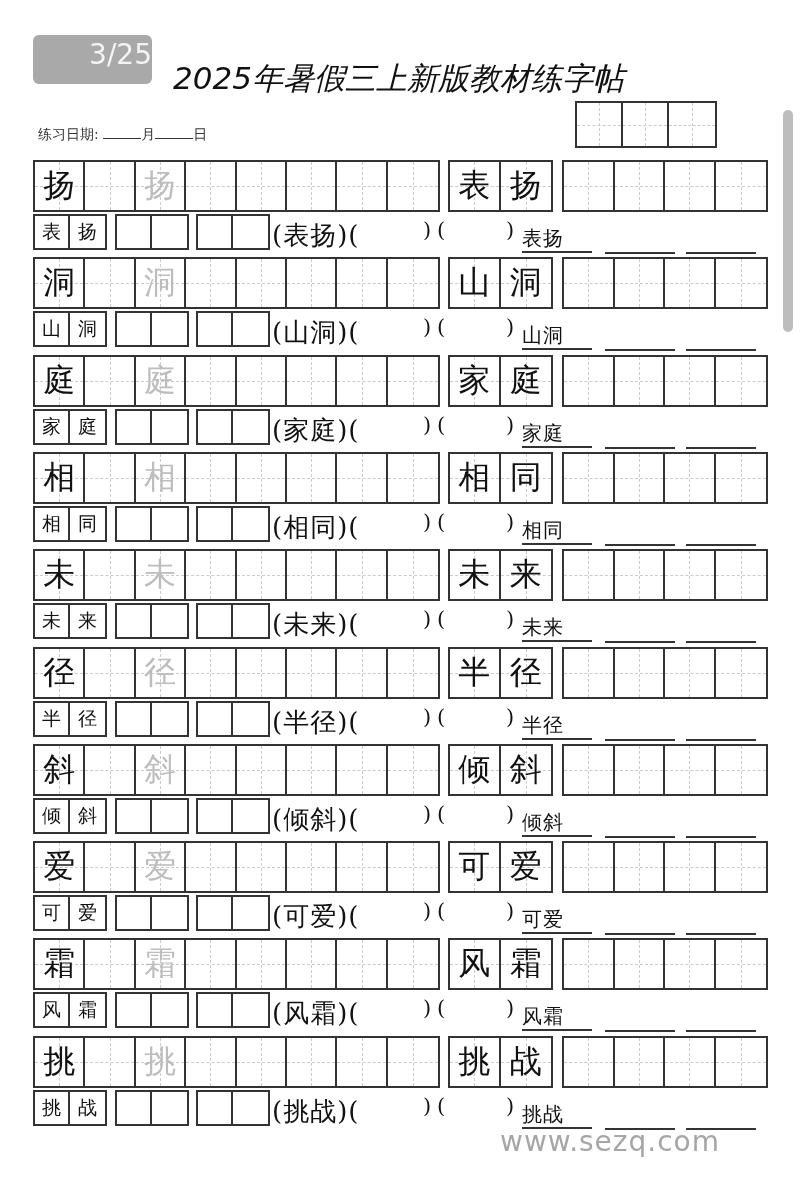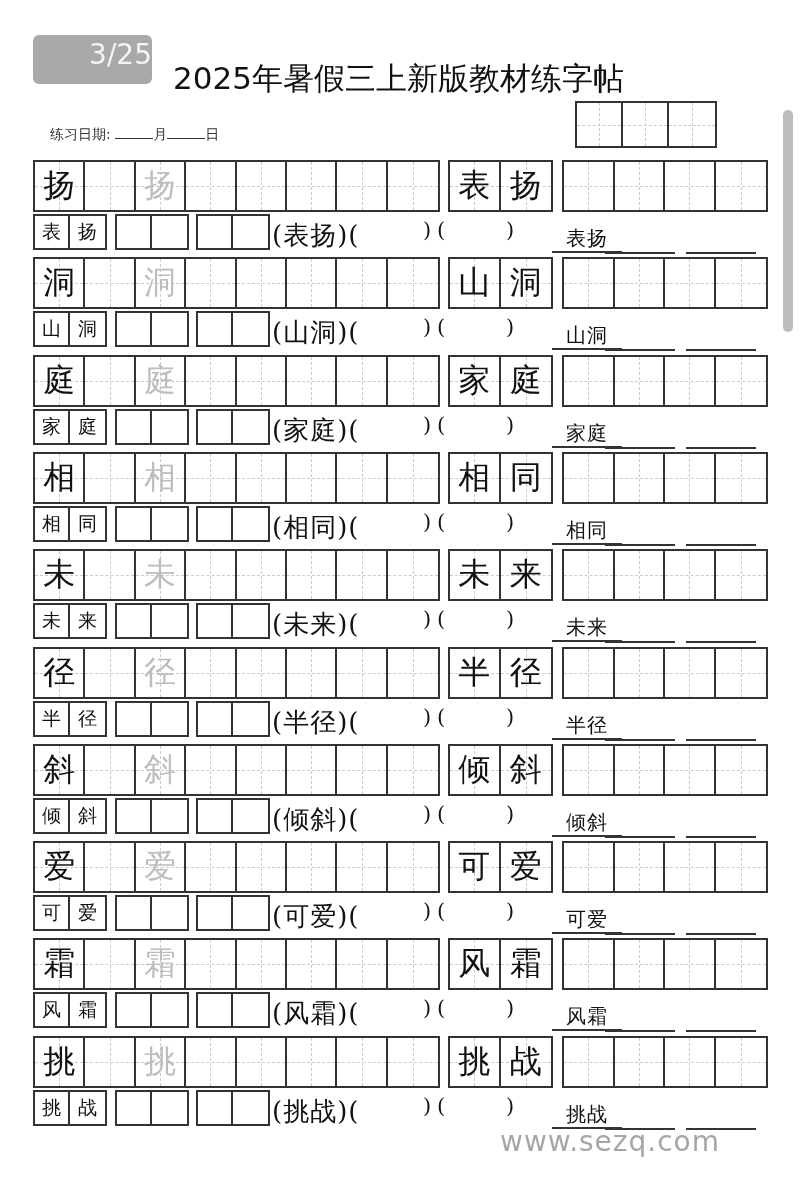--- a/index.html
+++ b/index.html
@@ -8,24 +8,24 @@
 
   .page-indicator {
     position: absolute; left: 33px; top: 35px; width: 119px; height: 49px;
     background: #a9a9a9; border-radius: 6px;
     color: #f4f4f4; font-family: "DejaVu Sans", "Liberation Sans", sans-serif;
     font-size: 28px; text-align: right; line-height: 40px;
   }
   .title {
     position: absolute; left: 173px; top: 58px; width: 480px;
     font-family: "DejaVu Sans", "Liberation Sans", sans-serif;
-    font-size: 31px; color: #111; white-space: nowrap; letter-spacing: 0px;
+    font-size: 31px; color: #111; white-space: nowrap; letter-spacing: 0px; font-style: italic;
   }
   .date-line {
-    position: absolute; left: 50px; top: 126px;
+    position: absolute; left: 38px; top: 126px;
     font-family: "DejaVu Sans", "Liberation Sans", sans-serif;
     font-size: 14px; color: #333; white-space: nowrap;
   }
   .date-line .blank { display: inline-block; width: 38px; border-bottom: 1px solid #333; height: 12px; vertical-align: baseline; }
 
   .top-grid { position: absolute; left: 575px; top: 101px; height: 47px; display: flex; border: 2px solid #333; }
   .top-grid .cell { width: 46px; height: 43px; border-right: 2px solid #333; position: relative; }
   .top-grid .cell:last-child { border-right: none; }
 
   .cell::before, .cell::after { content: ""; position: absolute; }
@@ -58,21 +58,21 @@
   .small-pair .scell:last-child { border-right: none; }
   .sp1 { left: 33px; }
   .sp2 { left: 115px; }
   .sp3 { left: 196px; }
 
   .pinyin-text { position: absolute; left: 272px; top: 58px; font-size: 26px; white-space: nowrap; letter-spacing: 1px; }
   .paren-close1 { position: absolute; left: 423px; top: 58px; font-size: 21px; }
   .paren-open2 { position: absolute; left: 437px; top: 58px; font-size: 21px; }
   .paren-close2 { position: absolute; left: 506px; top: 58px; font-size: 21px; }
 
-  .answer { position: absolute; left: 552px; top: 64px; width: 70px; border-bottom: 2px solid #333; font-size: 20px; text-align: center; height: 29px; line-height: 28px; letter-spacing: 1px; }
+  .answer { position: absolute; left: 522px; top: 64px; width: 70px; border-bottom: 2px solid #333; font-size: 20px; text-align: left; height: 29px; line-height: 28px; letter-spacing: 1px; }
   .blank-line { position: absolute; top: 92px; width: 70px; border-bottom: 2px solid #333; }
   .bl1 { left: 605px; }
   .bl2 { left: 686px; }
 
   .watermark {
     position: absolute; left: 500px; top: 1125px;
     font-family: "DejaVu Sans", "Liberation Sans", sans-serif;
     font-size: 28px; color: #a6a6a6; letter-spacing: 1px;
   }
 </style>

